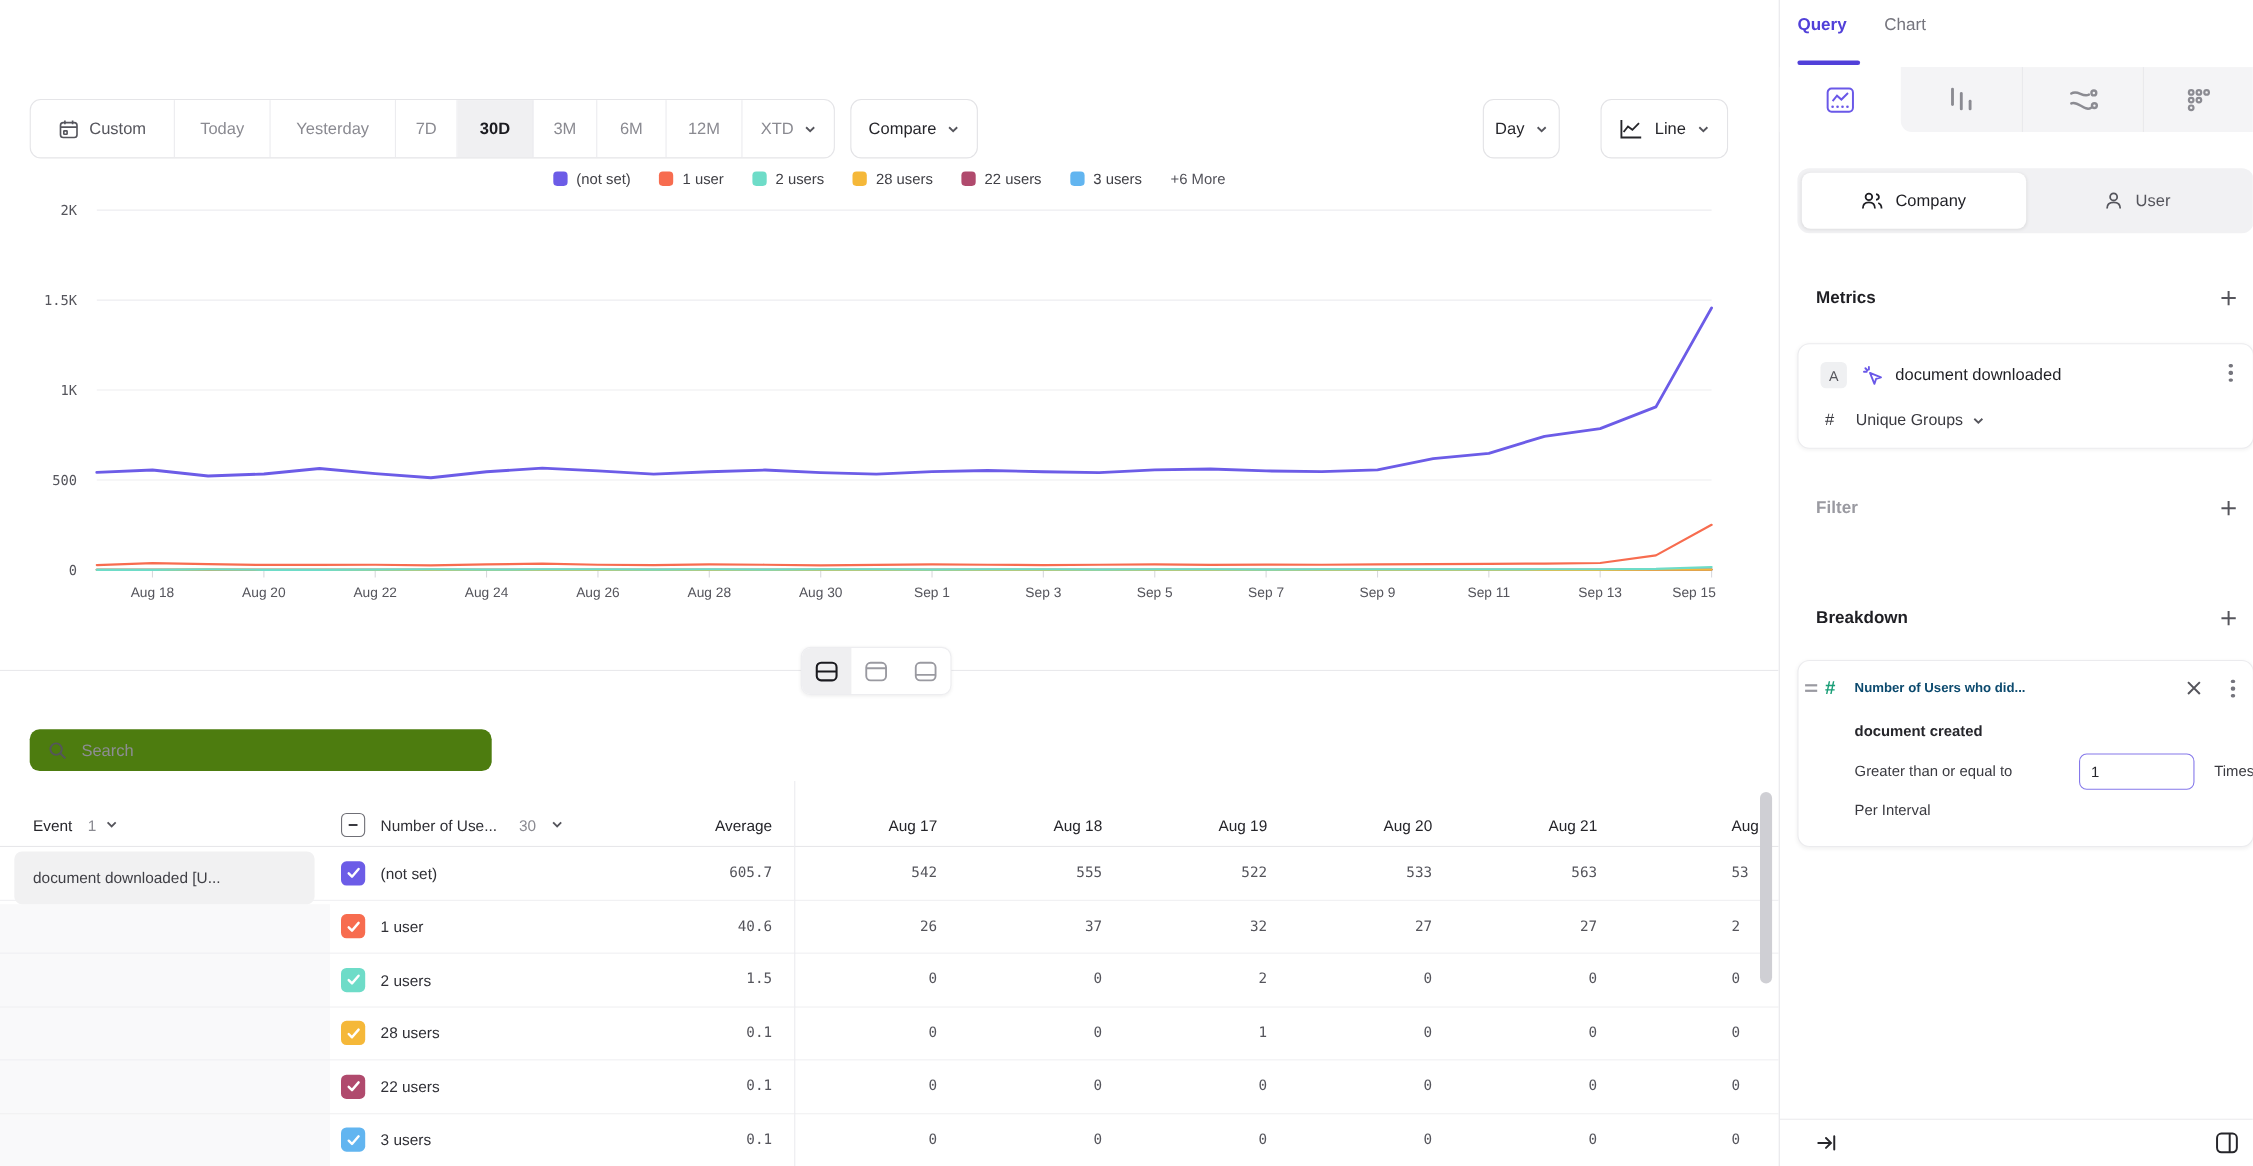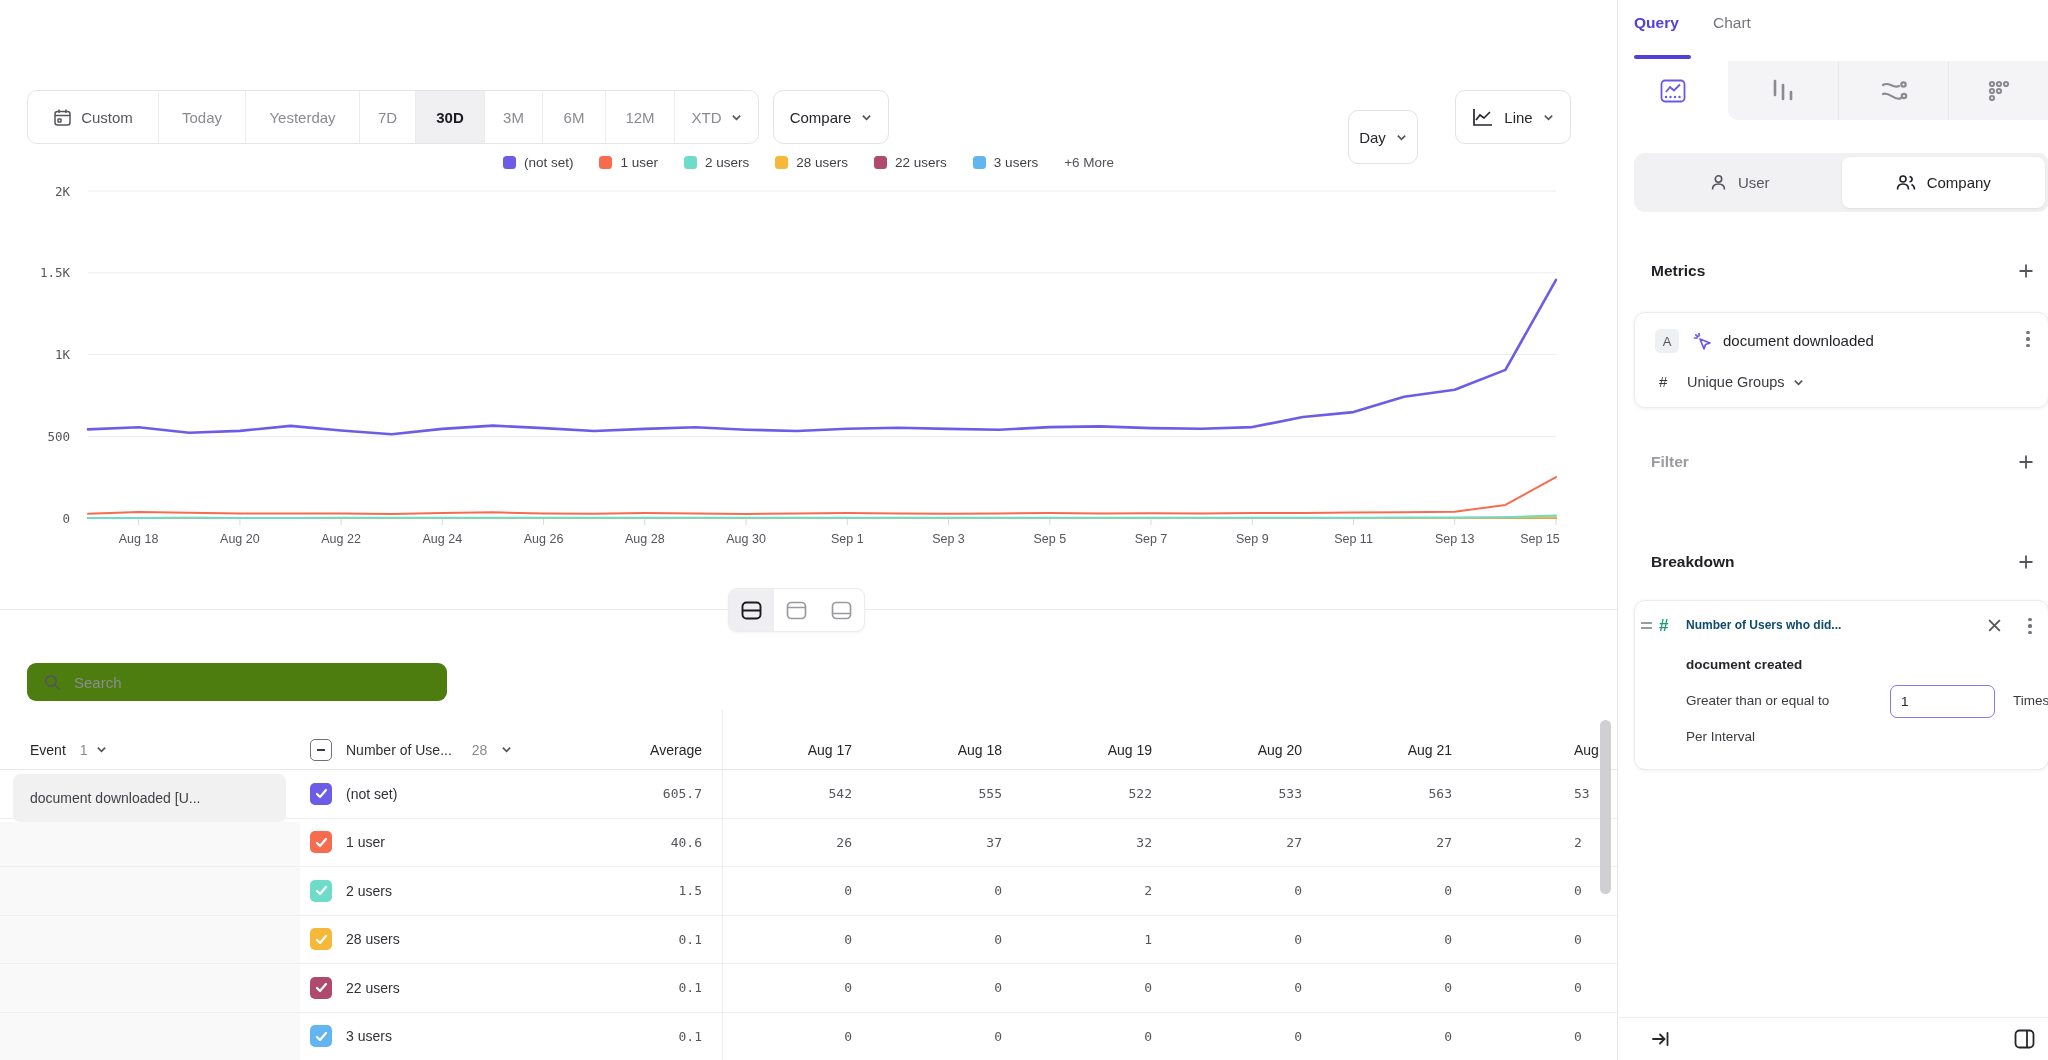--- a/index.html
+++ b/index.html
@@ -16,21 +16,21 @@
   .range-group { position:absolute; left:27px; top:0; height:54px; display:flex; align-items:stretch;
     border:1px solid #e5e5e8; border-radius:10px; background:#fff; overflow:hidden; }
   .range-seg { display:flex; align-items:center; justify-content:center; gap:9px; font-size:15px;
     color:#8a8a91; border-right:1px solid #ececef; cursor:pointer; white-space:nowrap; }
   .range-seg:last-child { border-right:none; }
   .range-seg.first { color:#55555c; }
   .range-seg.selected { background:#f0f0f2; color:#1b1b20; font-weight:bold; }
   .btn { display:flex; align-items:center; justify-content:center; gap:10px; height:54px;
     border:1px solid #e3e3e6; border-radius:10px; background:#fff; font-size:15px; color:#26262b; cursor:pointer; }
   .compare-btn { position:absolute; left:773px; top:0; width:116px; }
-  .day-btn { position:absolute; left:1348px; top:0; width:70px;margin-top:20px; }
+  .day-btn { position:absolute; left:1348px; top:0; width:70px; }
   .line-btn { position:absolute; left:1455px; top:0; width:116px; }
   .chev { width:11px; height:11px; stroke:#55555c; fill:none; stroke-width:1.8; }
 
   
   .legend { position:absolute; left:0; top:155px; width:1617px; display:flex; justify-content:center;
     align-items:center; gap:26px; font-size:13.5px; color:#3f3f45; }
   .legend-item { display:flex; align-items:center; gap:8px; }
   .legend-swatch { width:13px; height:13px; border-radius:3.5px; }
   .legend-more { color:#52525a; }
 
@@ -316,21 +316,21 @@
               <path d="M2 4 l4 4 l4 -4"></path>
             </svg>
           </div>
     <div class="col-label">
             <span class="cb-minus">
               <svg width="12" height="12" viewBox="0 0 12 12" stroke="#3a3a40" stroke-width="2">
                 <path d="M2 6 h8"></path>
               </svg>
             </span>
             <span>Number of Use...</span>
-            <span class="head-count">28</span>
+            <span class="head-count">30</span>
             <svg class="chev" viewBox="0 0 12 12">
               <path d="M2 4 l4 4 l4 -4"></path>
             </svg>
           </div>
     <div class="col-avg">Average</div>
     <div class="col-date">Aug 17</div>
           <div class="col-date">Aug 18</div>
           <div class="col-date">Aug 19</div>
           <div class="col-date">Aug 20</div>
           <div class="col-date">Aug 21</div>
@@ -487,34 +487,34 @@
             <circle cx="12" cy="5" r="2.1"></circle>
             <circle cx="19" cy="5" r="2.1"></circle>
           <circle cx="5" cy="12" r="2.1"></circle>
             <circle cx="12" cy="12" r="2.1"></circle>
           <circle cx="5" cy="19" r="2.1"></circle>
         </svg>
       </div>
     </div>
 
     <div class="segmented">
-      <div class="seg-opt">
-        <svg width="17" height="17" viewBox="0 0 17 17" fill="none" stroke="#55555c" stroke-width="1.6">
-          <circle cx="8.5" cy="5" r="3.2"></circle>
-            <path d="M2.5 15.5 c0 -4 3 -5.5 6 -5.5 s6 1.5 6 5.5"></path>
-        </svg>
-        <span>User</span>
-      </div>
       <div class="seg-opt selected">
         <svg width="20" height="17" viewBox="0 0 20 17" fill="none" stroke="#1f1f24" stroke-width="1.6">
           <circle cx="7" cy="5" r="3"></circle>
             <path d="M1.5 15.5 c0 -4 2.5 -5.5 5.5 -5.5 s5.5 1.5 5.5 5.5"></path>
           <path d="M13.5 2.5 c1.8 0.3 2.6 1.5 2.6 2.7 s-0.8 2.4 -2.6 2.6 M15.5 10.5 c2 0.8 3 2.4 3 5"></path>
         </svg>
         <span>Company</span>
+      </div>
+      <div class="seg-opt">
+        <svg width="17" height="17" viewBox="0 0 17 17" fill="none" stroke="#55555c" stroke-width="1.6">
+          <circle cx="8.5" cy="5" r="3.2"></circle>
+            <path d="M2.5 15.5 c0 -4 3 -5.5 6 -5.5 s6 1.5 6 5.5"></path>
+        </svg>
+        <span>User</span>
       </div>
     </div>
 
     <div class="section-head" style="top:262px;">
       <span class="section-title">Metrics</span>
       <svg class="plus-icon" viewBox="0 0 16 16" fill="none">
           <path d="M8 1.5 v13 M1.5 8 h13"></path>
         </svg>
     </div>
 

